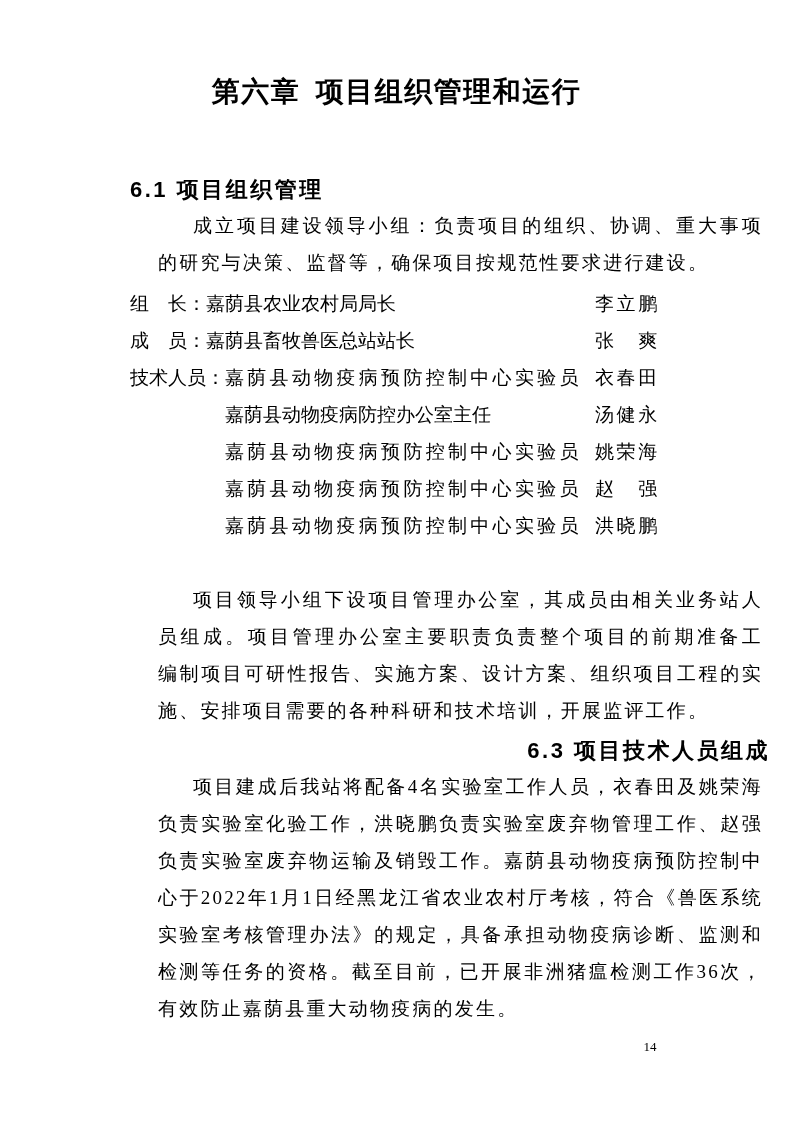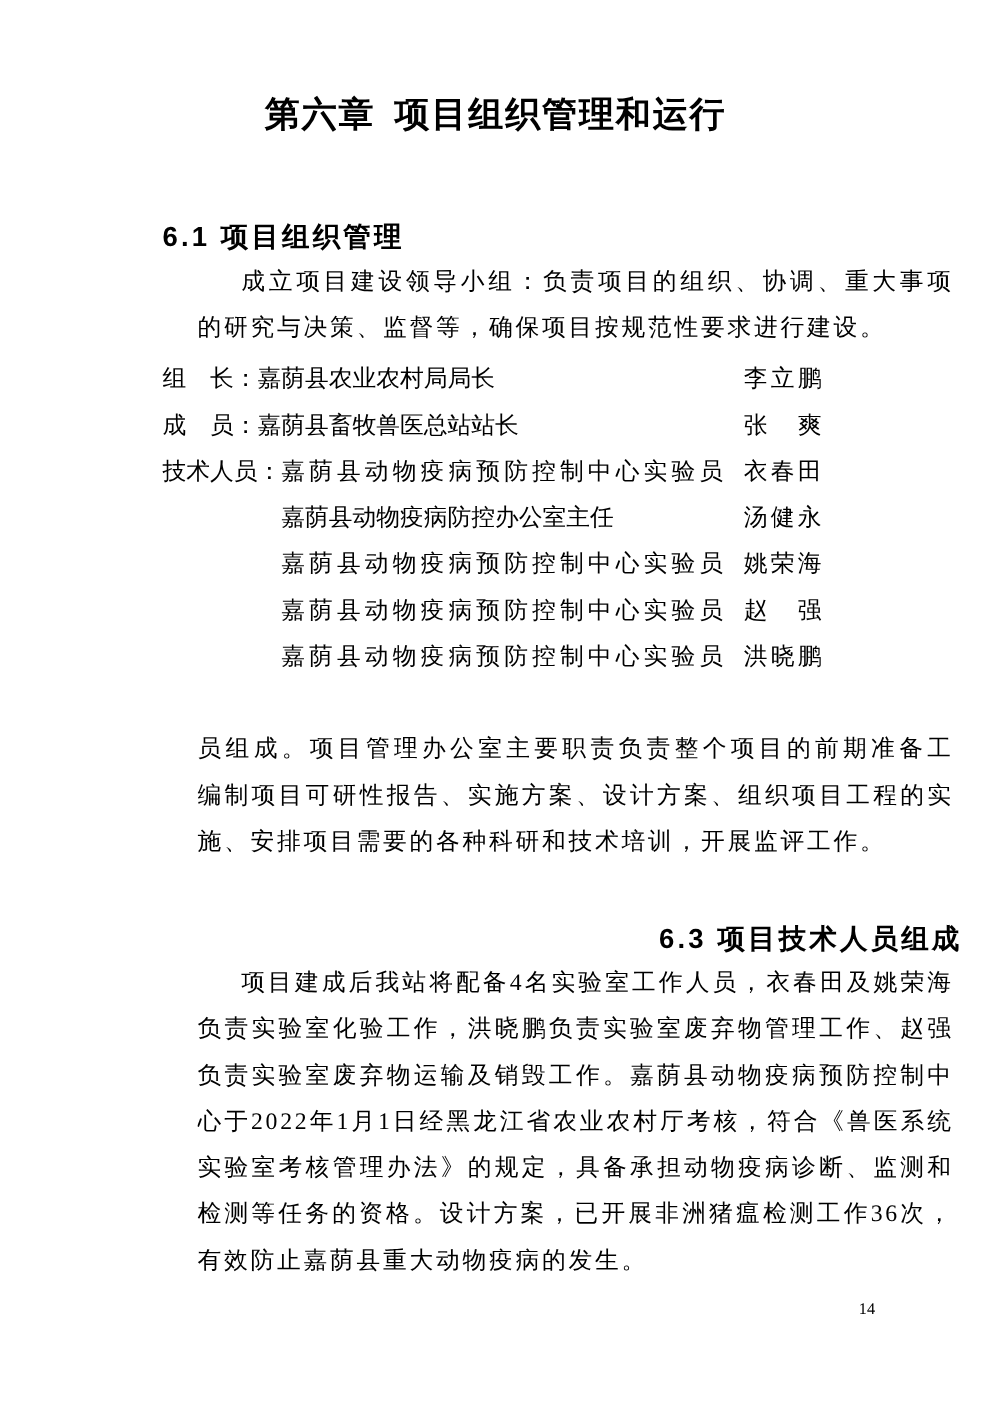--- a/index.html
+++ b/index.html
@@ -93,21 +93,21 @@
     letter-spacing: 2.6px;
     white-space: pre;
     text-align: center;
   }
   
   .pageno {
     position: absolute;
     top: 1038px;
     left: 600px;
     width: 100px;
-    text-align: right;
+    text-align: center;
     font-size: 13px;
     line-height: 18px;
   }
 </style>
 </head>
 <body>
 
 <div class="page">
 
   <h1 class="title">第六章 项目组织管理和运行</h1>
@@ -124,32 +124,33 @@
       <div class="roster-row"><span class="rlabel">成　员：</span><span class="rpos">嘉荫县畜牧兽医总站站长</span><span class="rname">张　爽</span></div>
       <div class="roster-row wide"><span class="rlabel">技术人员：</span><span class="rpos">嘉荫县动物疫病预防控制中心实验员</span><span class="rname">衣春田</span></div>
       <div class="roster-row"><span class="rlabel">　　　　　</span><span class="rpos">嘉荫县动物疫病防控办公室主任</span><span class="rname">汤健永</span></div>
       <div class="roster-row wide"><span class="rlabel">　　　　　</span><span class="rpos">嘉荫县动物疫病预防控制中心实验员</span><span class="rname">姚荣海</span></div>
       <div class="roster-row wide"><span class="rlabel">　　　　　</span><span class="rpos">嘉荫县动物疫病预防控制中心实验员</span><span class="rname">赵　强</span></div>
       <div class="roster-row wide"><span class="rlabel">　　　　　</span><span class="rpos">嘉荫县动物疫病预防控制中心实验员</span><span class="rname">洪晓鹏</span></div>
     </div>
 
 
   <div class="para p2">
+      <div class="line first">项目领导小组下设项目管理办公室，其成员由相关业务站人</div>
       <div class="line">员组成。项目管理办公室主要职责负责整个项目的前期准备工作、</div>
       <div class="line">编制项目可研性报告、实施方案、设计方案、组织项目工程的实</div>
       <div class="line last">施、安排项目需要的各种科研和技术培训，开展监评工作。</div>
     </div>
 
   <h2 class="heading h63">6.3 项目技术人员组成</h2>
 
   <div class="para p3">
       <div class="line first">项目建成后我站将配备4名实验室工作人员，衣春田及姚荣海</div>
       <div class="line">负责实验室化验工作，洪晓鹏负责实验室废弃物管理工作、赵强</div>
       <div class="line">负责实验室废弃物运输及销毁工作。嘉荫县动物疫病预防控制中</div>
       <div class="line">心于2022年1月1日经黑龙江省农业农村厅考核，符合《兽医系统</div>
       <div class="line">实验室考核管理办法》的规定，具备承担动物疫病诊断、监测和</div>
-      <div class="line">检测等任务的资格。设计方案，已开展非洲猪瘟检测工作36次，</div>
+      <div class="line">检测等任务的资格。截至目前，已开展非洲猪瘟检测工作36次，</div>
       <div class="line last">有效防止嘉荫县重大动物疫病的发生。</div>
     </div>
 
   <div class="pageno">14</div>
 
 </div>
 
 </body></html>

